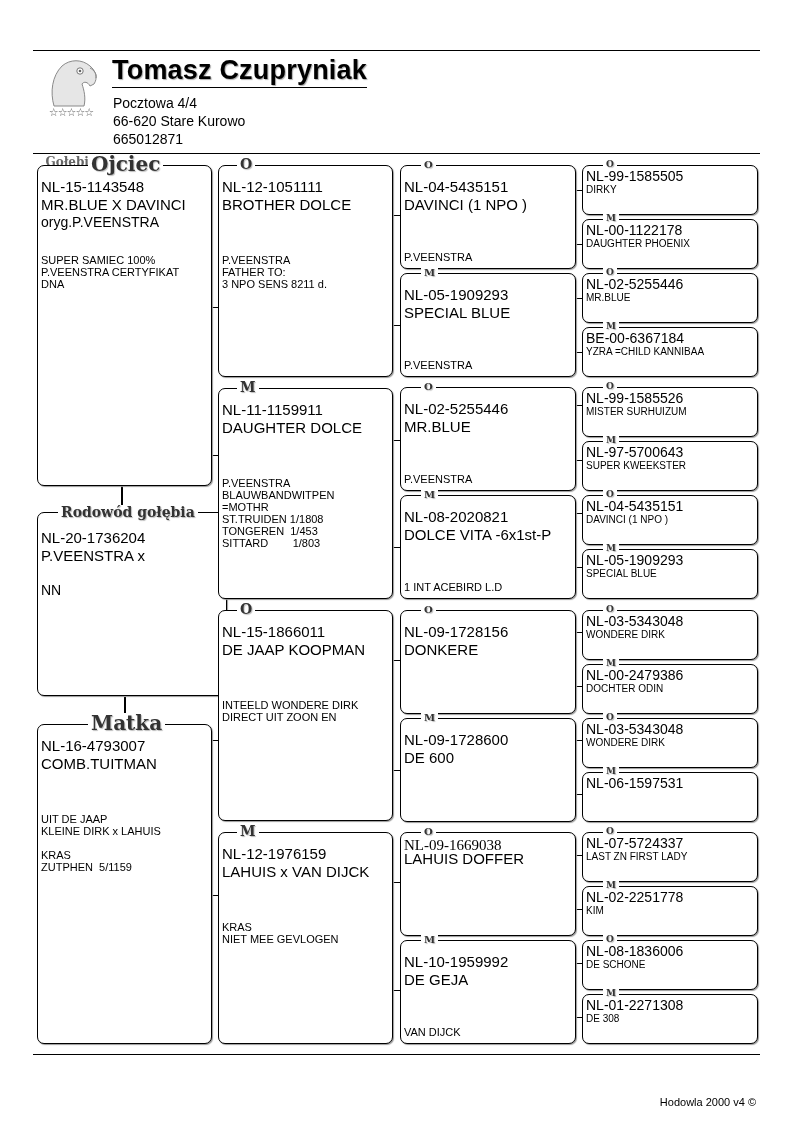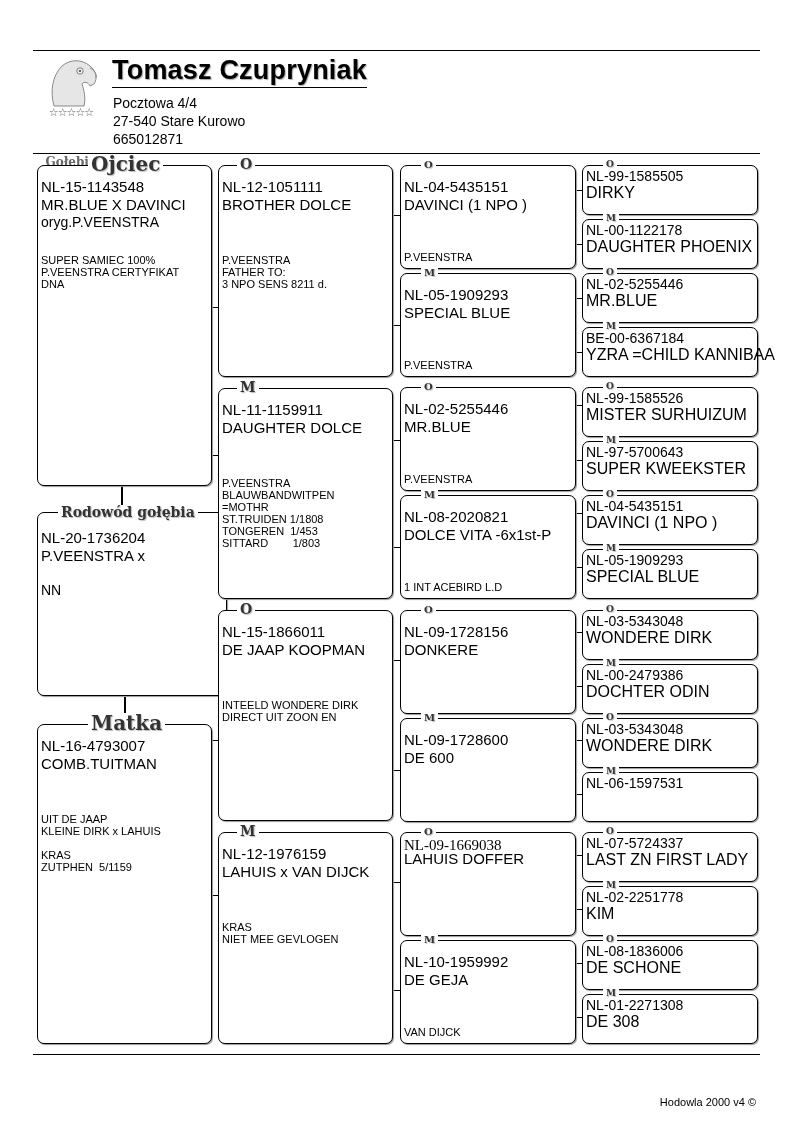--- a/index.html
+++ b/index.html
@@ -29,21 +29,21 @@
   .box .notes { position:absolute; left:3px; white-space:pre; font-size:11px; line-height:12px; }
 
   .c1 .lbl { font-size:20px; top:-12px; }
   .c1 .ring, .c1 .name { font-size:15px; }
   .c2 .lbl { font-size:14px; top:-9px; }
   .c2 .ring, .c2 .name { font-size:15px; }
   .c3 .lbl { font-size:10px; top:-6px; }
   .c3 .ring, .c3 .name { font-size:15px; }
   .c4 .lbl { font-size:9px; top:-6px; }
   .c4 .ring { font-size:14px; top:2px; }
-  .c4 .name { font-size:16px; top:18px; }
+  .c4 .name { font-size:10px; top:18px; }
 
   .line { position:absolute; background:#000; }
   .footer { position:absolute; right:38px; top:1060px; font-size:11px; color:#000;margin-top:36px; }
 </style>
 </head>
 <body>
 
 <div class="rule" style="top:50px;"></div>
 
 <div class="logo">
@@ -53,21 +53,21 @@
     <circle cx="36" cy="15" r="1.3" fill="#666"></circle>
     <path d="M46 12 C50 14 53 18 52 22" fill="none" stroke="#888" stroke-width="1"></path>
   </svg>
   <div class="stars">☆☆☆☆☆</div>
   <div class="t1">Gołębie</div>
   <div class="t2">Pocztowe</div>
 </div>
 
 <div class="owner-name">Tomasz Czupryniak</div>
 <div class="owner-line" style="top:95px;">Pocztowa 4/4</div>
-<div class="owner-line" style="top:113px;">27-540 Stare Kurowo</div>
+<div class="owner-line" style="top:113px;">66-620 Stare Kurowo</div>
 <div class="owner-line" style="top:131px;">665012871</div>
 
 <div class="rule" style="top:153px;"></div>
 
 <div class="line" style="left:121px; top:485px; width:2px; height:22px;"></div>
 <div class="line" style="left:124px; top:697px; width:2px; height:20px;"></div>
 <div class="line" style="left:211px; top:307px; width:7px; height:1px;"></div>
 <div class="line" style="left:211px; top:455px; width:7px; height:1px;"></div>
 <div class="line" style="left:211px; top:740px; width:7px; height:1px;"></div>
 <div class="line" style="left:211px; top:895px; width:7px; height:1px;"></div>

